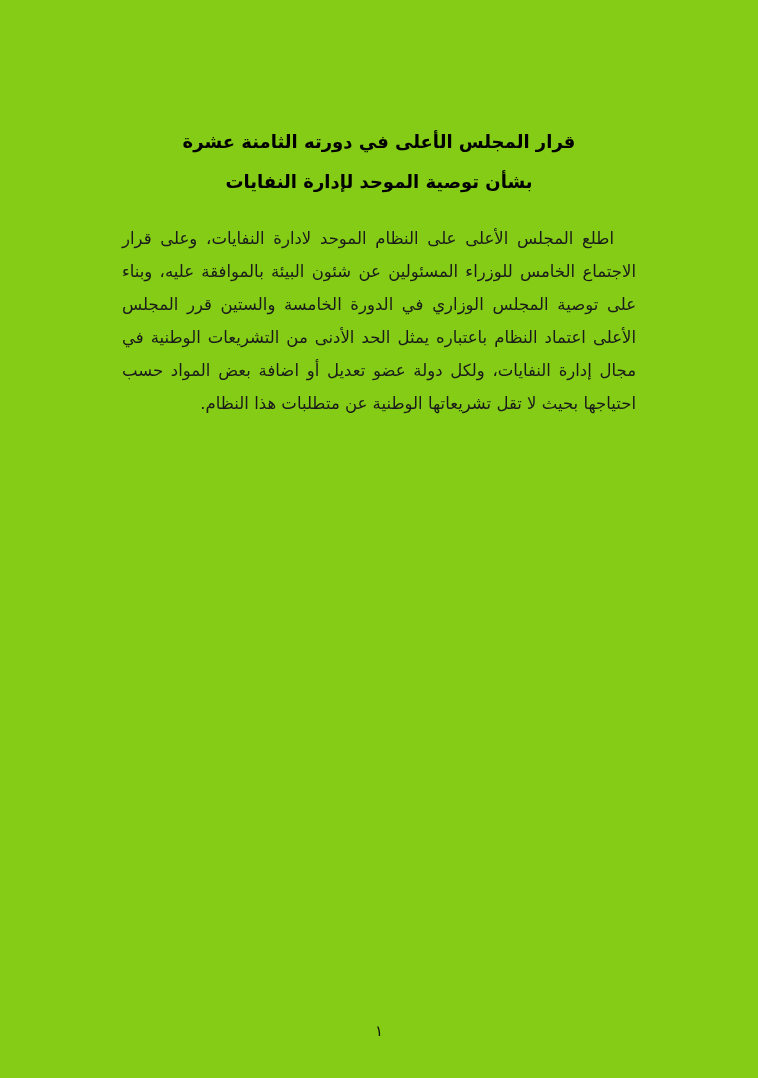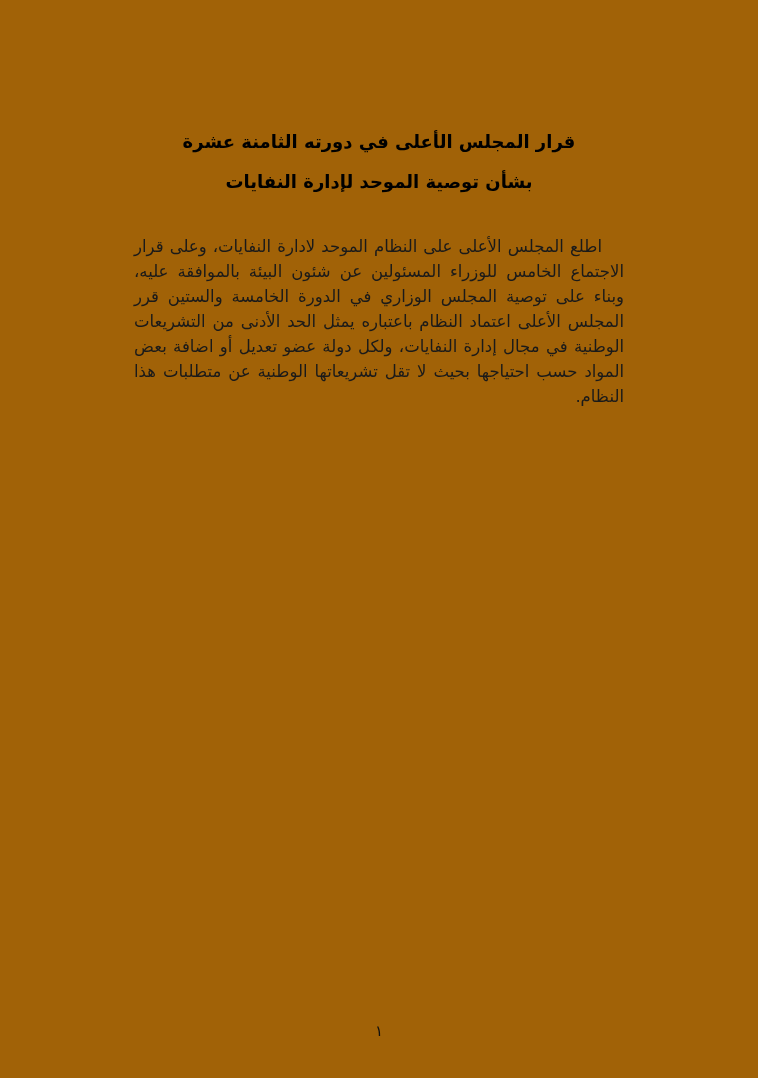--- a/index.html
+++ b/index.html
@@ -5,21 +5,21 @@
   html, body {
     margin: 0;
     padding: 0;
     background: #ffffff;
   }
   .page {
     position: relative;
     width: 758px;
     height: 1078px;
     margin: 0 auto;
-    background: #a16207;
+    background: #84cc16;
     font-family: "DejaVu Sans", sans-serif;
     color: #111111;
     direction: rtl;
     overflow: hidden;
   }
   .doc-title {
     position: absolute;
     top: 122px;
     right: 118px;
     left: 118px;
@@ -32,23 +32,23 @@
     color: #000000;
     letter-spacing: 0.5px;
   }
   .doc-body {
     position: absolute;
     top: 218px;
     right: 118px;
     left: 118px;
   }
   .doc-body p {
-    margin: 16px;
+    margin: 4px;
     font-size: 16.5px;
-    line-height: 25px;
+    line-height: 33px;
     text-align: justify;
     text-justify: inter-word;
     color: #1a1a1a;
     text-indent: 22px;
   }
   .page-number {
     position: absolute;
     bottom: 38px;
     left: 0;
     right: 0;

